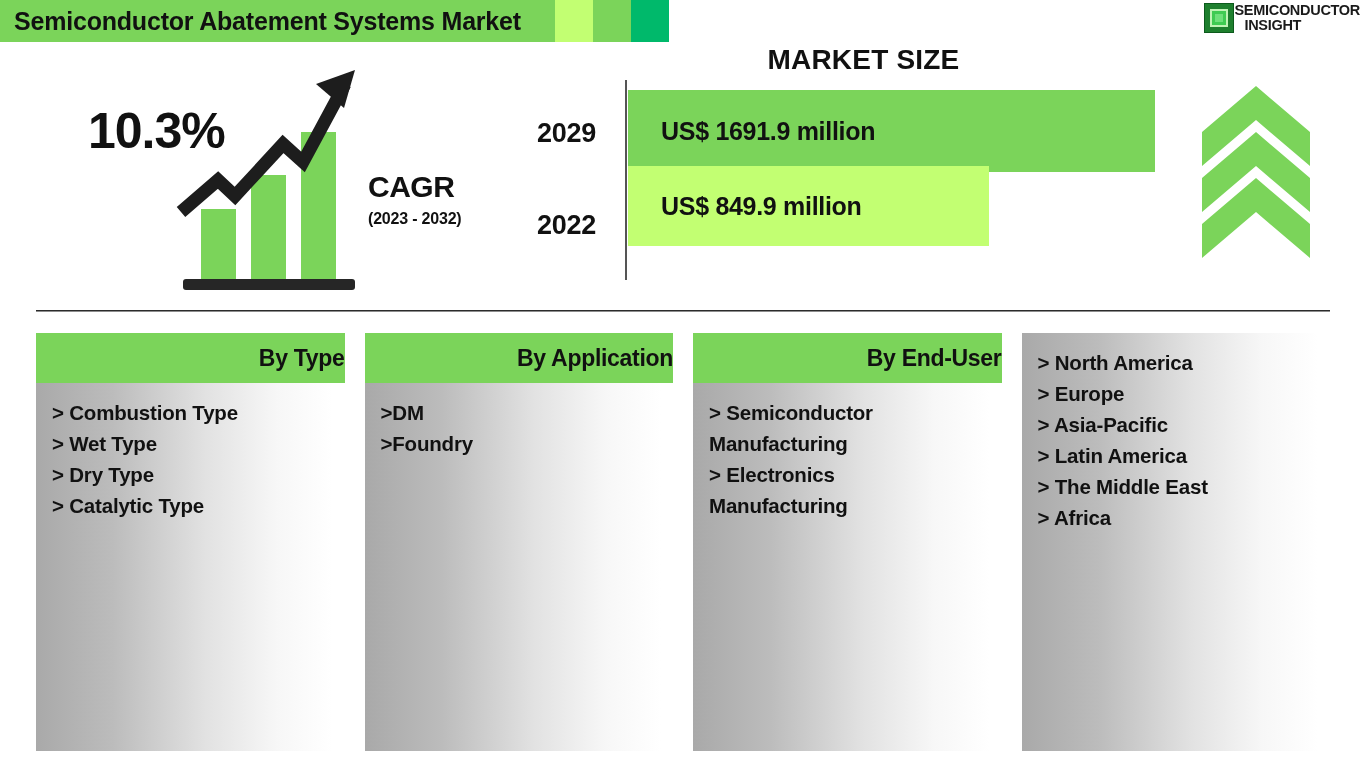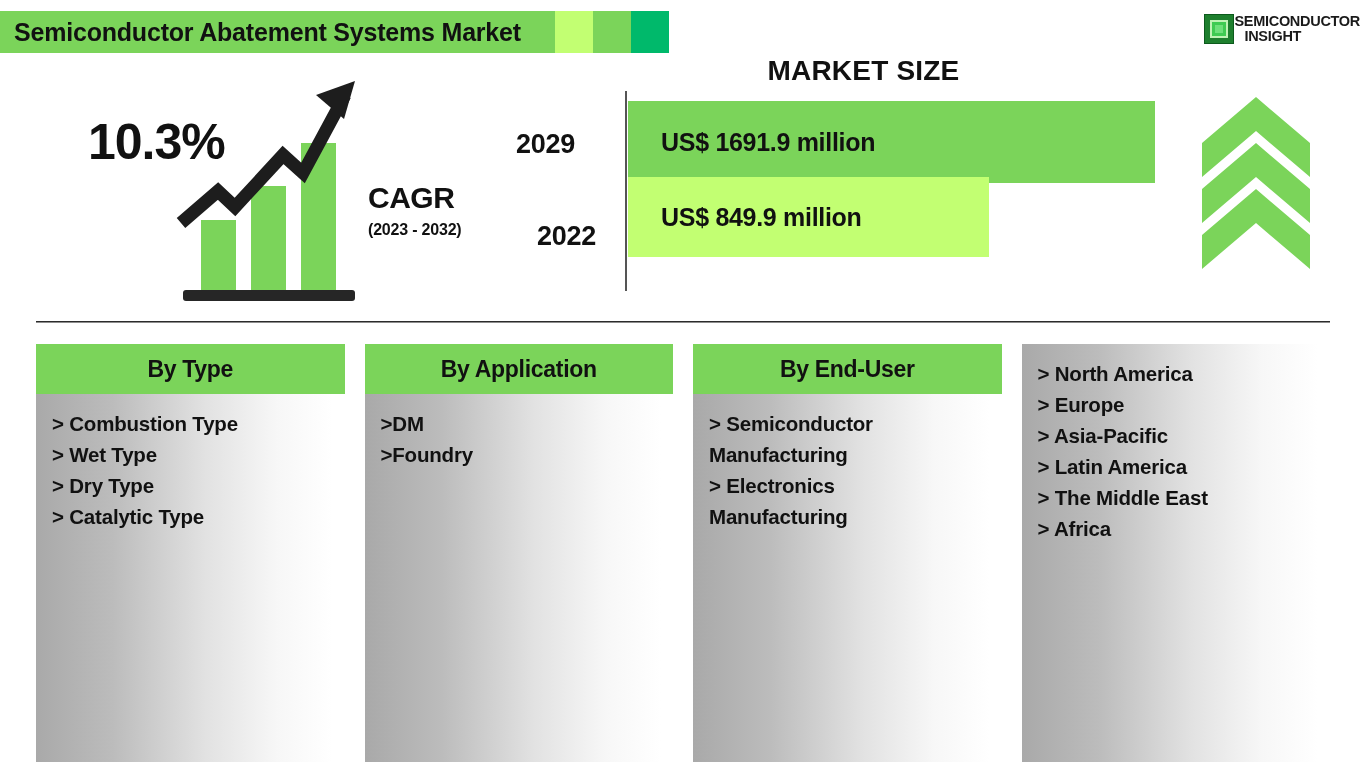--- a/index.html
+++ b/index.html
@@ -2,21 +2,21 @@
 <html><head>
 <meta charset="utf-8">
 <style>
   * { box-sizing: border-box; margin: 0; padding: 0; }
   html, body {
     width: 1366px; height: 768px;
     background: #ffffff;
     font-family: "Liberation Sans", sans-serif;
     overflow: hidden;
   }
-  #root { position: relative; width: 1366px; height: 700px; margin-top: 11px; }
+  #root { position: relative; width: 1366px; height: 700px; }
 
   
   .titlebar {
     position: absolute; left: 0; top: 0; height: 42px; width: 670px;
     display: flex; align-items: stretch;
   }
   .titlebar-main {
     background: #7BD45A;
     flex: 0 0 555px;
     display: flex; align-items: center;
@@ -76,41 +76,41 @@
   }
   .ms-bar .val {
     font-size: 25px; font-weight: bold; color: #111; padding-left: 33px; letter-spacing: -0.3px;
     white-space: nowrap;
   }
   .ms-bar.r2029 { left: 628px; top: 90px; width: 527px; height: 82px; background: #7BD45A; }
   .ms-bar.r2022 { left: 628px; top: 166px; width: 361px; height: 80px; background: #C2FF72; }
   .ms-year {
     position: absolute; font-size: 27px; font-weight: bold; color: #111; letter-spacing: -0.3px;
   }
-  .ms-year.y2029 { left: 516px; top: 118px; }
+  .ms-year.y2029 { left: 537px; top: 118px; }
   .ms-year.y2022 { left: 537px; top: 210px; }
 
   .chevrons { position: absolute; left: 1200px; top: 82px; }
 
   
   .divider {
     position: absolute; left: 36px; top: 310px; width: 1294px; height: 2px;
     background: linear-gradient(to bottom, #2b2b2b 0 1px, #8d8d8d 1px 2px);
   }
 
   
   .cards {
     position: absolute; left: 36px; top: 333px;
     width: 1294px; height: 418px;
     display: flex; gap: 20px;
   }
   .card { flex: 1 1 0; display: flex; flex-direction: column; }
   .card-head {
     height: 50px; background: #7BD45A;
-    display: flex; align-items: center; justify-content: center;
+    display: flex; align-items: center; justify-content: flex-end;
   }
   .card-head span { font-size: 23px; font-weight: bold; color: #111; letter-spacing: -0.3px; }
   .card-body {
     flex: 1 1 auto;
     background: linear-gradient(to right, #A9A9A9 0%, #BCBCBC 25%, #E2E2E2 55%, #F7F7F7 78%, #FFFFFF 96%);
     padding: 14px 10px 0 16px;
   }
   .card-body ul { list-style: none; }
   .card-body li {
     font-size: 20.5px; font-weight: bold; color: #111;

